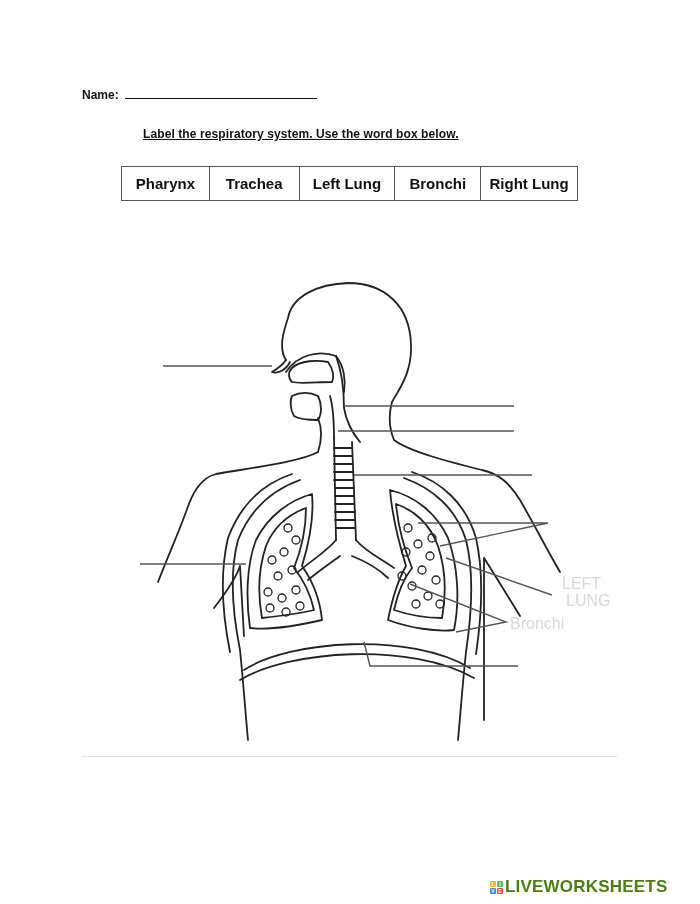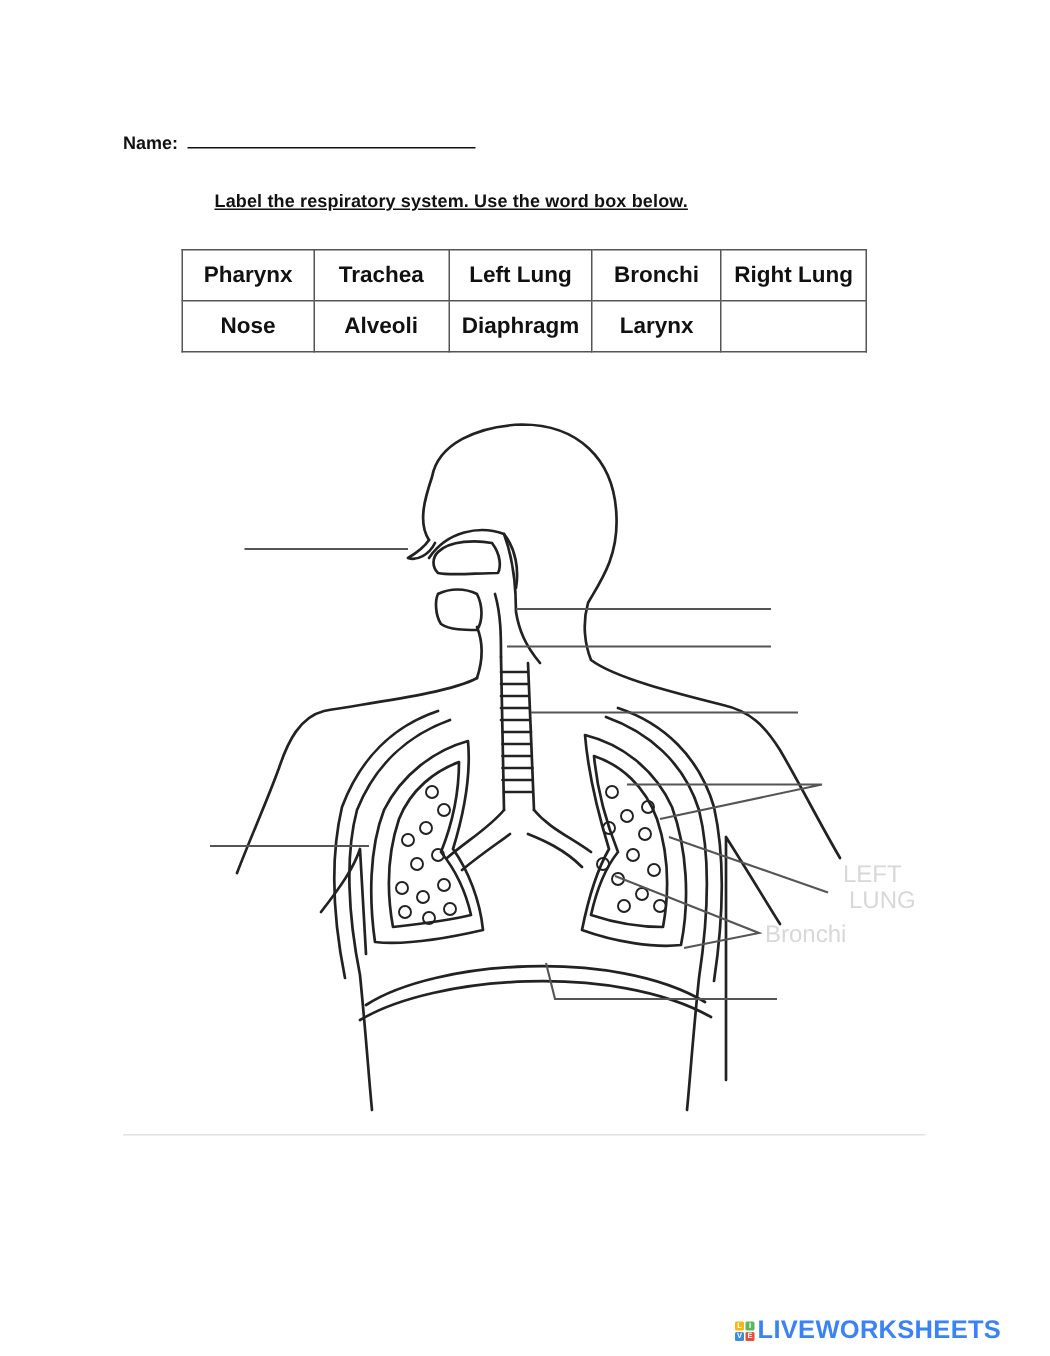--- a/index.html
+++ b/index.html
@@ -14,47 +14,40 @@
   table.wordbox td:nth-child(3) { width: 86px; }
   table.wordbox td:nth-child(4) { width: 76px; }
   table.wordbox td:nth-child(5) { width: 87px; }
   .diagram { position: absolute; left: 0; top: 0; width: 700px; height: 904px; pointer-events: none; }
   .diagram .hit { pointer-events: auto; }
   .bottom-rule { position: absolute; left: 82px; top: 756px; width: 535px; height: 1px; background: #e2e2e2; }
   .faint { position: absolute; color: #d8d8d8; font-size: 16px; }
   .logo { position: absolute; left: 490px; top: 877px; display: flex; align-items: center; }
   .logo-mark { display: grid; grid-template-columns: 6px 6px; grid-template-rows: 6px 6px; gap: 1px; margin-right: 2px; }
   .logo-mark span { display: block; width: 6px; height: 6px; border-radius: 1px; font-size: 5px; color: #fff; text-align: center; line-height: 6px; font-weight: bold; }
-  .logo-text { font-size: 17px; font-weight: bold; color: #3b82f6; letter-spacing: 0.2px; }
+  .logo-text { font-size: 17px; font-weight: bold; color: #4d7c0f; letter-spacing: 0.2px; }
 </style>
 </head>
 <body>
 
 <div class="name-row">
   <span>Name:</span>
   <span class="name-line"></span>
 </div>
 
 <div class="instructions">Label the respiratory system. Use the word box below.</div>
 
 <table class="wordbox">
   <tbody>
       <tr>
     <td>Pharynx</td>
     <td>Trachea</td>
     <td>Left Lung</td>
     <td>Bronchi</td>
     <td>Right Lung</td>
-  </tr>
-  <tr>
-    <td>Nose</td>
-    <td>Alveoli</td>
-    <td>Diaphragm</td>
-    <td>Larynx</td>
-    <td></td>
   </tr>
 </tbody>
   </table>
 
 <svg class="diagram" viewBox="0 0 700 904" xmlns="http://www.w3.org/2000/svg">
   <g fill="none" stroke="#222" stroke-width="1.8" stroke-linecap="round" stroke-linejoin="round">
 
     <path d="M286,360 C278,348 284,330 288,318 C292,296 318,284 348,283 C384,283 410,305 411,345 C412,372 400,388 392,402 C388,416 390,430 394,440 C410,452 450,462 482,470 C500,474 510,484 520,500 C534,524 546,548 560,572"></path>
     <path d="M286,360 C282,366 272,372 272,372 C278,374 286,370 290,362"></path>
 

